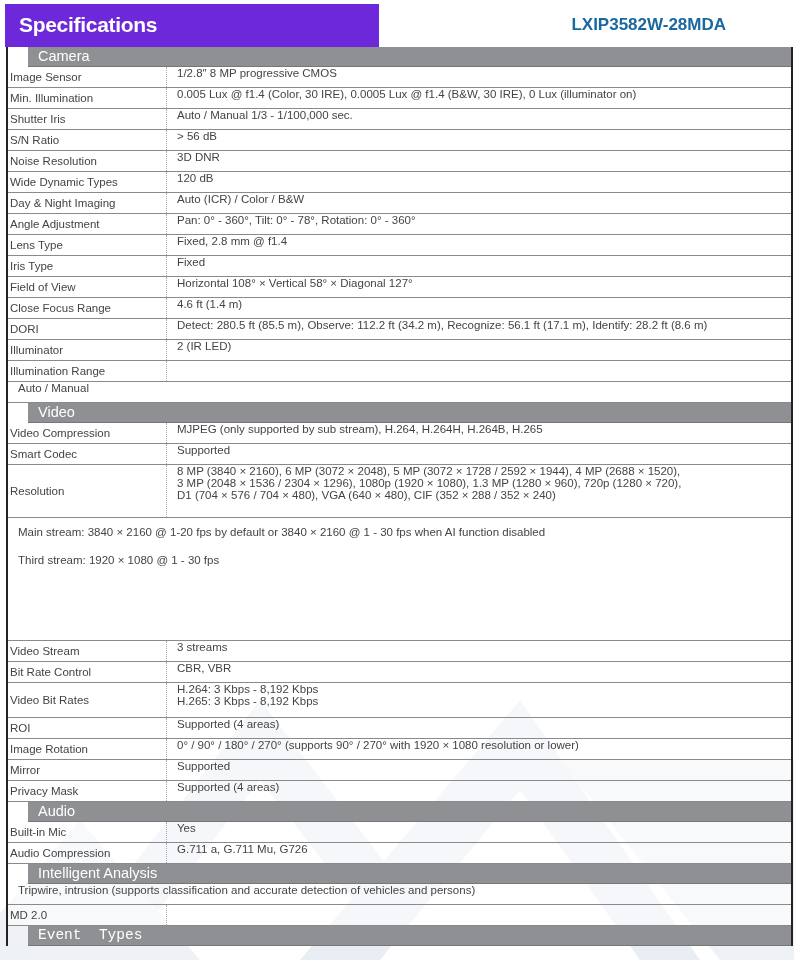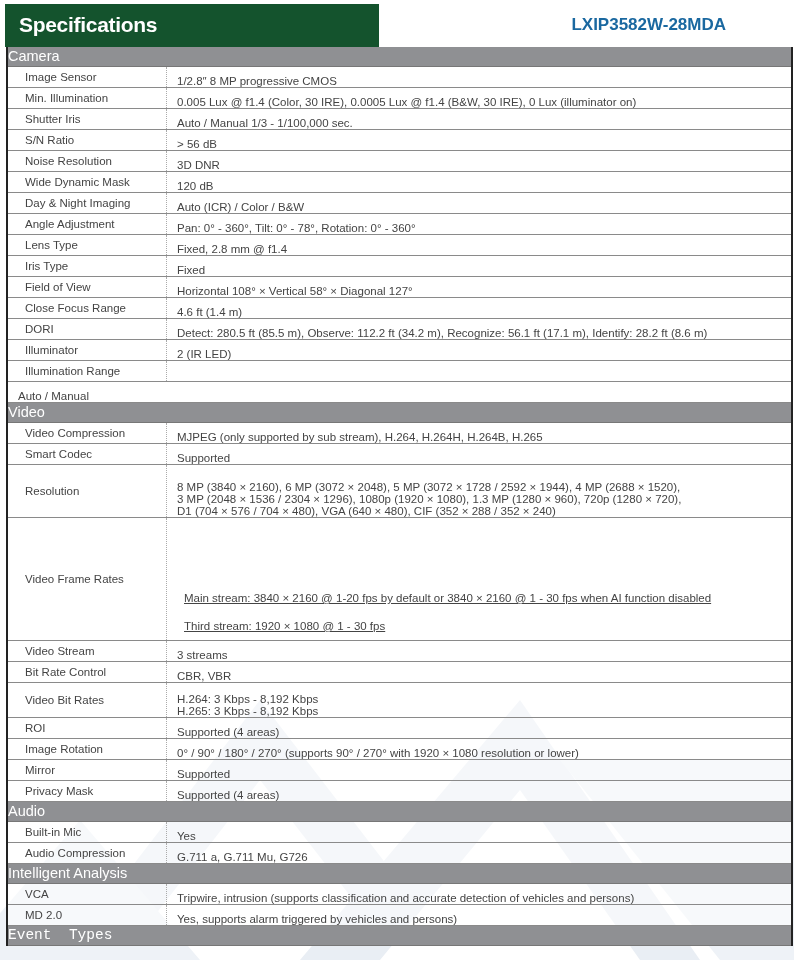--- a/index.html
+++ b/index.html
@@ -5,58 +5,59 @@
   html, body { margin:0; padding:0; }
   body {
     width:794px; height:960px; overflow:hidden; background:#ffffff;
     position:relative;
     font-family:"Liberation Sans", sans-serif;
     color:#3a3a3a;
   }
   .watermark { position:absolute; left:0; top:0; width:794px; height:960px; z-index:0; pointer-events:none; }
   .header-bar {
     position:absolute; left:5px; top:4px; width:374px; height:43px;
-    background:#14532d; z-index:2;
+    background:#6d28d9; z-index:2;
   }
   .header-title {
     position:absolute; left:14px; top:9px; color:#ffffff;
     font-weight:bold; font-size:21px; letter-spacing:-0.3px;
   }
   .model {
     position:absolute; right:68px; top:15px; color:#1a68a0;
     font-weight:bold; font-size:17px; z-index:2;
   }
   .spec-table {
     position:absolute; left:6px; top:47px; width:783px;
     border-left:2px solid #222; border-right:2px solid #222;
     z-index:1;
   }
   .section {
     background:#8f9093; color:#ffffff; height:19px; line-height:19px;
-    font-size:14.5px; 
+    font-size:14.5px; padding-left:10px;
     border-bottom:1px solid #777;
+    margin-left:20px;
   }
   .row {
     display:flex; border-bottom:1px solid #8a8a8a;
     font-size:11.5px; color:#444;
     background:rgba(255,255,255,0.55);
   }
   .row .label {
-    width:159px; padding-left:17px; box-sizing:border-box;
+    width:159px; padding-left:2px; box-sizing:border-box;
     border-right:1px dotted #aaa; display:flex; align-items:center;
   }
   .row .value {
-    flex:1; padding-left:10px; display:flex; flex-direction:column; justify-content:flex-end;
+    flex:1; padding-left:10px; display:flex; flex-direction:column; justify-content:flex-start;
   }
   .row .value div { white-space:nowrap; }
   .h20 { height:20px; }
   .h51 { height:52px; }
   .h124 { height:122px; }
   .h34 { height:34px; }
-  .frames .value div { margin:8px 7px;text-decoration:underline; }
+  .frames .value div { margin:8px 0; }
 </style>
 </head>
 <body>
 
 <svg class="watermark" viewBox="0 0 794 960">
   <polygon points="60,960 260,700 460,960" fill="#e9eef4"></polygon>
   <polygon points="120,960 260,780 400,960" fill="#ffffff"></polygon>
   <polygon points="300,960 520,700 700,960" fill="#e9eef4"></polygon>
   <polygon points="380,960 520,790 640,960" fill="#ffffff"></polygon>
   <polygon points="-40,960 80,820 200,960" fill="#eef2f7"></polygon>
@@ -95,21 +96,21 @@
         <div>&gt; 56 dB</div>
       </div>
     </div>
   <div class="row h20">
       <div class="label">Noise Resolution</div>
       <div class="value">
         <div>3D DNR</div>
       </div>
     </div>
   <div class="row h20">
-      <div class="label">Wide Dynamic Mask</div>
+      <div class="label">Wide Dynamic Types</div>
       <div class="value">
         <div>120 dB</div>
       </div>
     </div>
   <div class="row h20">
       <div class="label">Day &amp; Night Imaging</div>
       <div class="value">
         <div>Auto (ICR) / Color / B&amp;W</div>
       </div>
     </div>
@@ -179,21 +180,20 @@
     </div>
   <div class="row h51">
       <div class="label">Resolution</div>
       <div class="value">
     <div>8 MP (3840 × 2160), 6 MP (3072 × 2048), 5 MP (3072 × 1728 / 2592 × 1944), 4 MP (2688 × 1520),</div>
     <div>3 MP (2048 × 1536 / 2304 × 1296), 1080p (1920 × 1080), 1.3 MP (1280 × 960), 720p (1280 × 720),</div>
     <div>D1 (704 × 576 / 704 × 480), VGA (640 × 480), CIF (352 × 288 / 352 × 240)</div>
   </div>
     </div>
   <div class="row h124 frames">
-      <div class="label">Video Frame Rates</div>
       <div class="value">
     <div>Main stream: 3840 × 2160 @ 1-20 fps by default or 3840 × 2160 @ 1 - 30 fps when AI function disabled</div>
     <div>Third stream: 1920 × 1080 @ 1 - 30 fps</div>
   </div>
     </div>
   <div class="row h20">
       <div class="label">Video Stream</div>
       <div class="value">
         <div>3 streams</div>
       </div>
@@ -245,26 +245,22 @@
     </div>
   <div class="row h20">
       <div class="label">Audio Compression</div>
       <div class="value">
         <div>G.711 a, G.711 Mu, G726</div>
       </div>
     </div>
 
   <div class="section">Intelligent Analysis</div>
   <div class="row h20">
-      <div class="label">VCA</div>
       <div class="value">
         <div>Tripwire, intrusion (supports classification and accurate detection of vehicles and persons)</div>
       </div>
     </div>
   <div class="row h20">
       <div class="label">MD 2.0</div>
-      <div class="value">
-        <div>Yes, supports alarm triggered by vehicles and persons)</div>
-      </div>
     </div>
 
   <div class="section" style="white-space:pre;font-family:Liberation Mono, monospace;">Event  Types</div>
 </div>
 
 </body></html>

